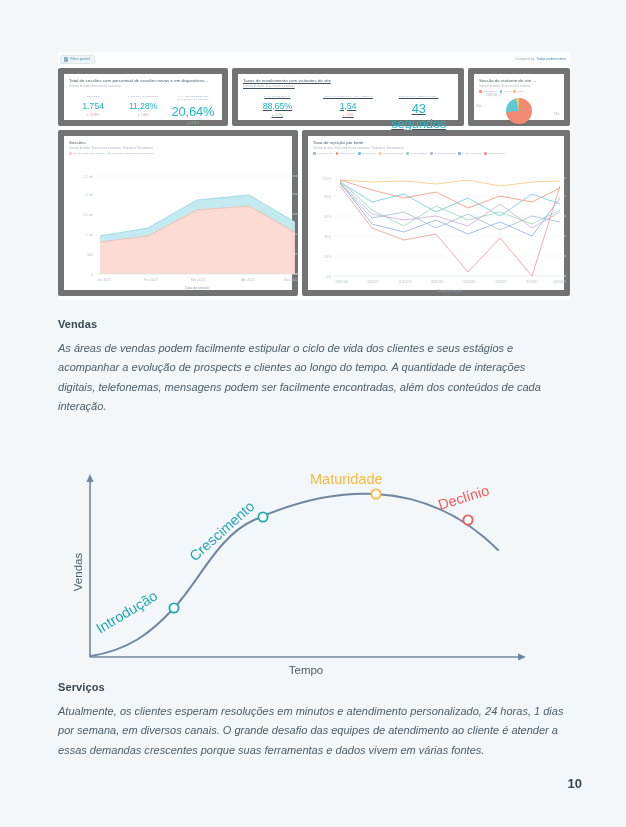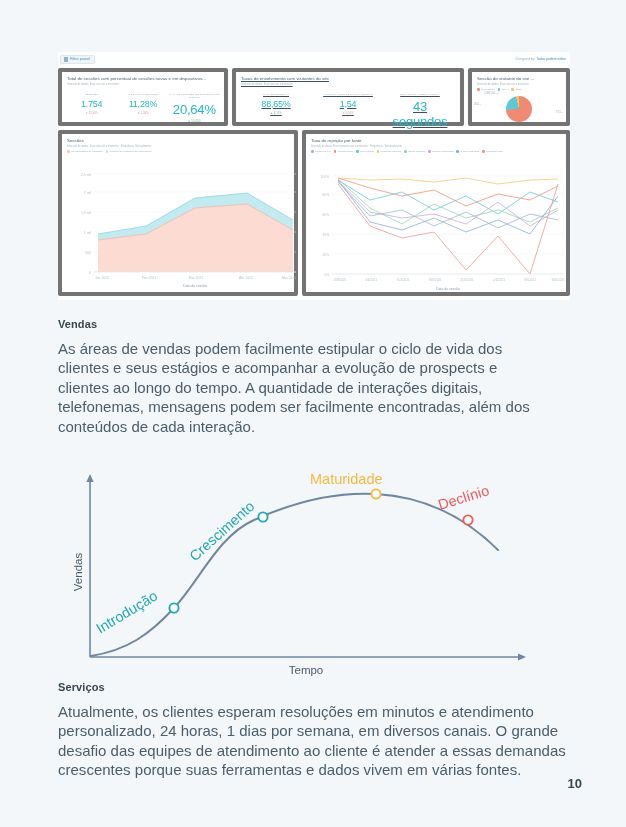--- a/index.html
+++ b/index.html
@@ -27,21 +27,21 @@
     display:flex;align-items:center;gap:2px;
     background:#eef4f8;border:1px solid #dde7ee;border-radius:2px;
     padding:1px 4px 1px 3px;
   }
   .filter-chip .gl{width:4px;height:5px;background:#8fb4cc;display:block;}
   .filter-chip span.tx{font-size:3.6px;color:#4a8fb5;letter-spacing:.1px;}
   .designed{font-size:3.4px;color:#9bb0bf;}
   .designed b{color:#4a8fb5;font-weight:400;}
 
   .card{
-    background:#fff;border:4px solid #737373;border-radius:2px;
+    background:#fff;border:6px solid #737373;border-radius:2px;
     box-sizing:border-box;position:relative;
   }
   .card-title{font-size:4.4px;color:#48606f;padding:4px 5px 0 5px;line-height:1.2;}
   .card-sub{font-size:2.6px;color:#a8b8c4;padding:1.5px 5px 0 5px;line-height:1.2;}
 
   .row1{display:flex;gap:4px;margin-top:2px;height:58px;}
   .kpi-wrap{display:flex;justify-content:space-around;align-items:flex-start;padding:7px 4px 0 4px;}
   .kpi{text-align:center;flex:1;}
   .kpi .lbl{font-size:2.5px;color:#9aacb8;letter-spacing:.15px;line-height:1.25;text-transform:uppercase;}
   .kpi .val{font-size:9px;color:#25b6c4;margin-top:2.5px;letter-spacing:-.2px;}
@@ -62,22 +62,23 @@
 
   
   .row2{display:flex;gap:4px;margin-top:4px;height:166px;}
   .chart-box{position:relative;flex:1;}
 
   
   .h3{
     position:absolute;font-size:11px;font-weight:bold;color:#37474f;letter-spacing:.1px;
   }
   .para{
-    position:absolute;font-size:15px;line-height:19.4px;color:#4a5d6b;
+    position:absolute;font-size:11px;line-height:19.4px;color:#4a5d6b;
     letter-spacing:.01px;
+    font-style:italic;
   }
 
   
   .lifecycle{position:absolute;left:58px;top:462px;width:482px;height:215px;}
   .pagenum{
     position:absolute;right:44px;bottom:36px;font-size:13px;font-weight:bold;color:#37474f;
   }
 </style>
 </head>
 <body>

